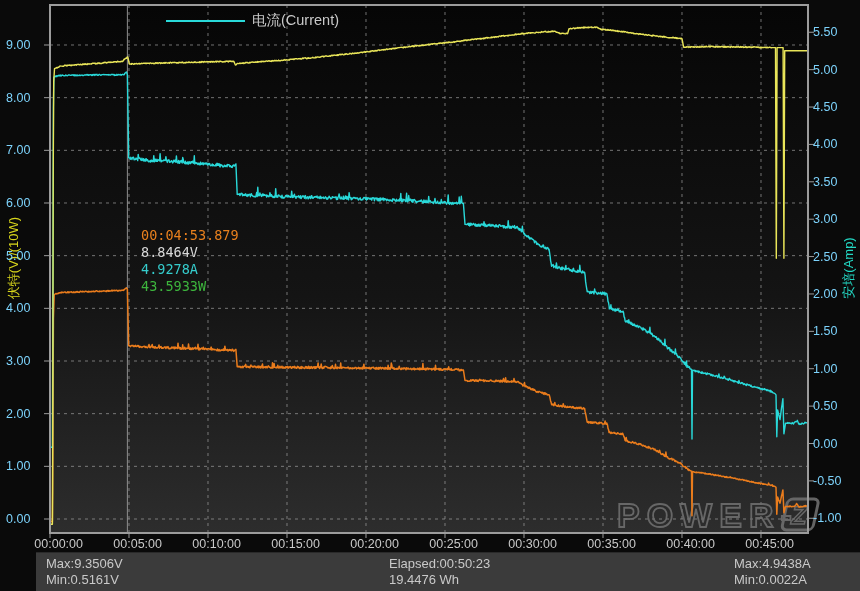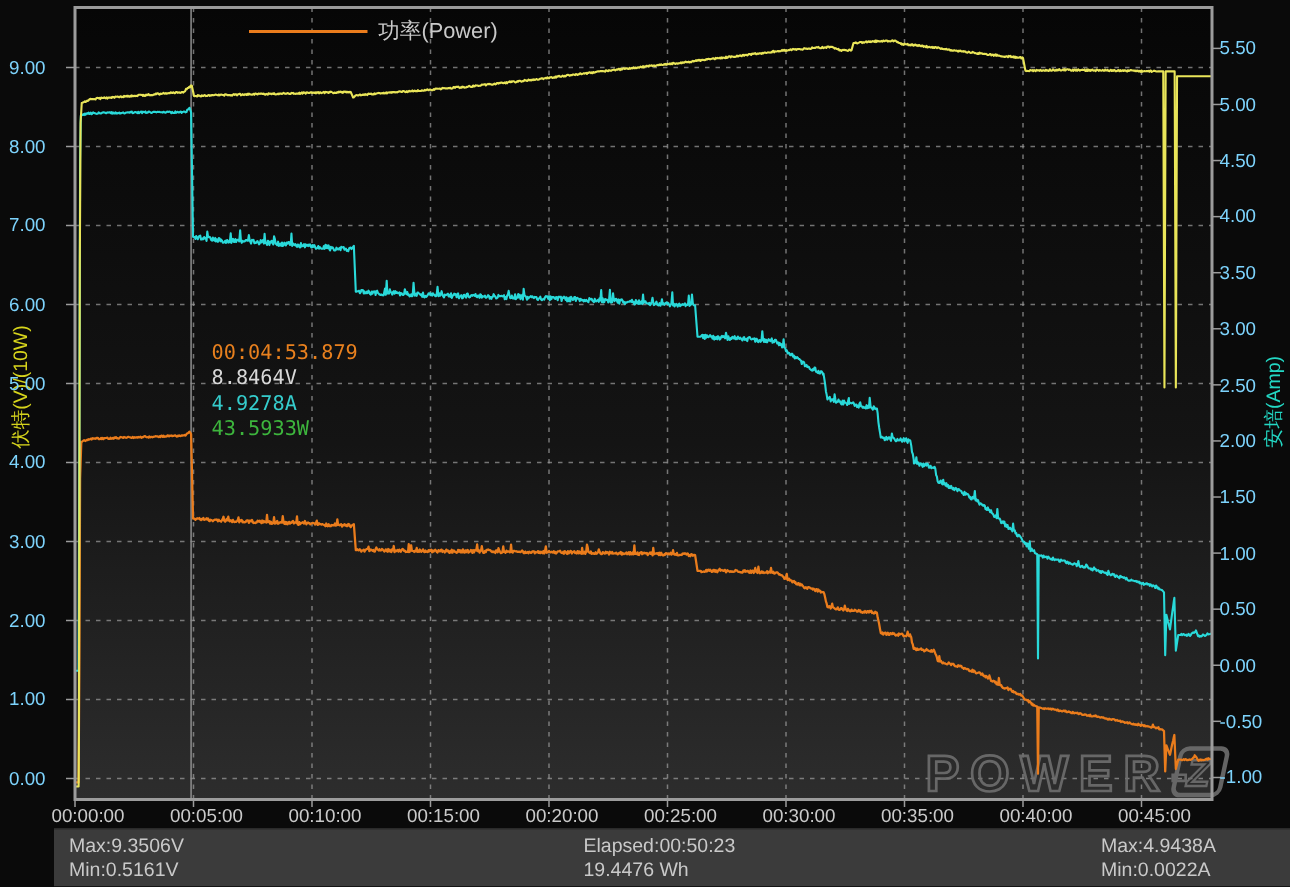--- a/index.html
+++ b/index.html
@@ -117,22 +117,22 @@
         <line x1="444.99995" y1="533" x2="444.99995" y2="538"></line>
         <line x1="523.9999399999999" y1="533" x2="523.9999399999999" y2="538"></line>
         <line x1="602.99993" y1="533" x2="602.99993" y2="538"></line>
         <line x1="681.99992" y1="533" x2="681.99992" y2="538"></line>
         <line x1="760.99991" y1="533" x2="760.99991" y2="538"></line>
       </g>
     </svg>
 
   <div class="legend">
     <div class="lrow">
-      <span class="lline" style="background: rgb(234, 124, 28);"></span>
-      <span class="ltext">功率(Power)</span>
+      <span class="lline" style="background: rgb(41, 217, 217);"></span>
+      <span class="ltext">电流(Current)</span>
     </div>
   </div>
 
   <div class="axis-title left">伏特(V)/(10W)</div>
   <div class="axis-title right">安培(Amp)</div>
 
   <div id="leftTicks">
       <div class="ytickL" style="top: 38px;">9.00</div>
       <div class="ytickL" style="top: 90.6666px;">8.00</div>
       <div class="ytickL" style="top: 143.333px;">7.00</div>

